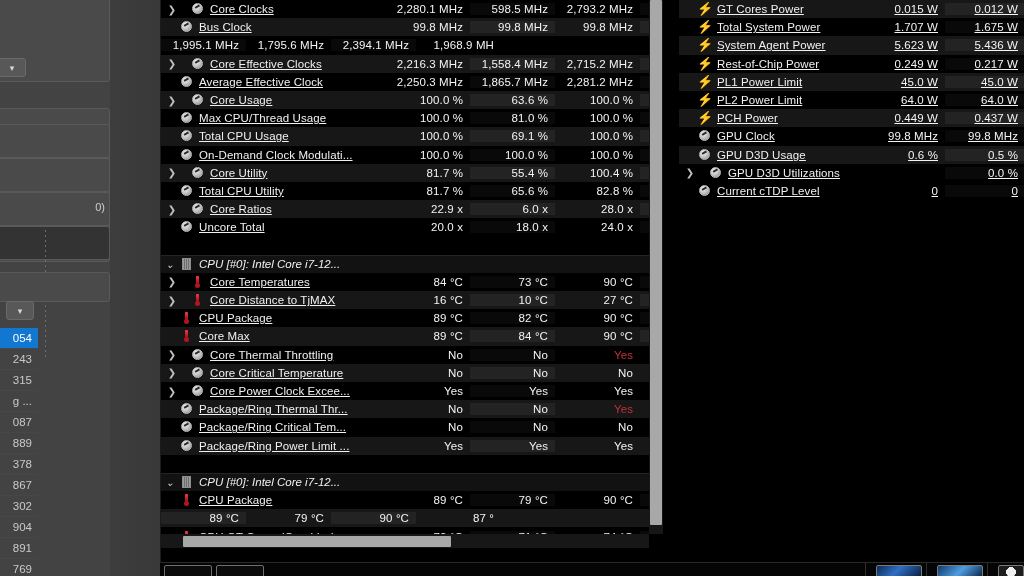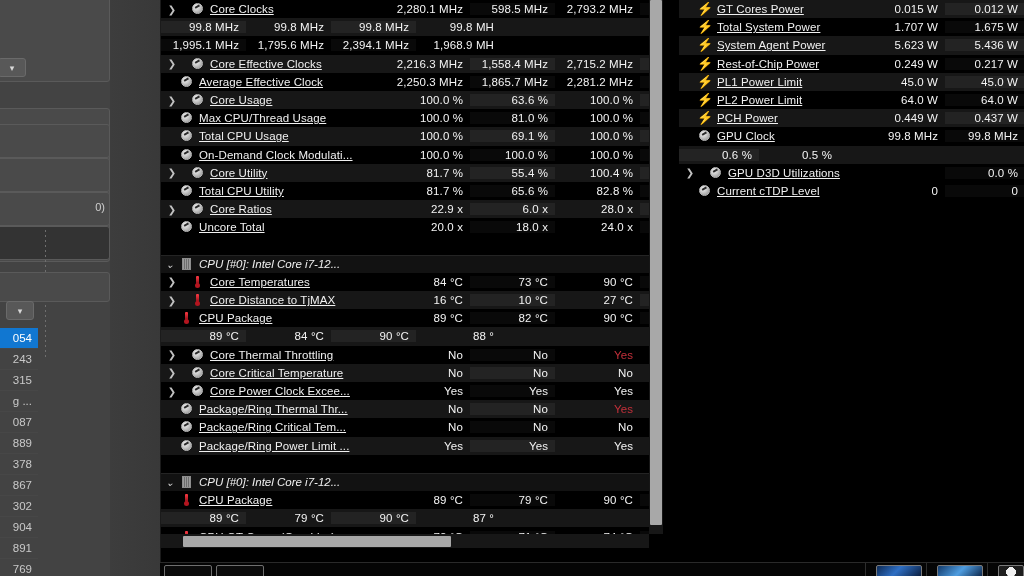--- a/index.html
+++ b/index.html
@@ -90,21 +90,21 @@
   .lbl .txt { color:#f1f1f1;text-decoration:underline; }
 
   .val {
     flex:0 0 85px; width:85px; text-align:right; padding-right:7px;
     color:#f4f4f4; white-space:nowrap; overflow:hidden;
   }
   .val.red { color:#c4303a; }
 
   
   #pane-right .lbl { width:186px; flex:0 0 186px; }
-  #pane-right .val { flex:0 0 80px; width:80px; }
+  #pane-right .val { flex:0 0 80px; width:80px;text-decoration:underline; }
 
   
   .row .val:nth-of-type(odd)  { background:rgba(255,255,255,0.035); }
   .row.alt .val:nth-of-type(odd) { background:rgba(255,255,255,0.055); }
   .exp {
     flex:0 0 14px; width:14px; color:#c2c2c2; font-size:10px;
     text-align:center; user-select:none;
   }
   .exp.none { color:transparent; }
   .childpad { flex:0 0 11px; width:11px; }
@@ -233,20 +233,25 @@
             <span class="childpad"></span>
             <span class="ic ic-gauge"></span>
             <span class="txt">Core Clocks</span>
           </div>
           <div class="val">2,280.1 MHz</div>
           <div class="val">598.5 MHz</div>
           <div class="val">2,793.2 MHz</div>
           <div class="val">2,216.3 MH</div>
         </div>
         <div class="row alt">
+          <div class="lbl">
+            <span class="exp none">&nbsp;</span>
+            <span class="ic ic-gauge"></span>
+            <span class="txt">Bus Clock</span>
+          </div>
           <div class="val">99.8 MHz</div>
           <div class="val">99.8 MHz</div>
           <div class="val">99.8 MHz</div>
           <div class="val">99.8 MH</div>
         </div>
         <div class="row norm">
           <div class="val">1,995.1 MHz</div>
           <div class="val">1,795.6 MHz</div>
           <div class="val">2,394.1 MHz</div>
           <div class="val">1,968.9 MH</div>
@@ -400,20 +405,25 @@
             <span class="exp none">&nbsp;</span>
             <span class="ic ic-therm"></span>
             <span class="txt">CPU Package</span>
           </div>
           <div class="val">89 °C</div>
           <div class="val">82 °C</div>
           <div class="val">90 °C</div>
           <div class="val">88 °</div>
         </div>
         <div class="row alt">
+          <div class="lbl">
+            <span class="exp none">&nbsp;</span>
+            <span class="ic ic-therm"></span>
+            <span class="txt">Core Max</span>
+          </div>
           <div class="val">89 °C</div>
           <div class="val">84 °C</div>
           <div class="val">90 °C</div>
           <div class="val">88 °</div>
         </div>
         <div class="row norm">
           <div class="lbl">
             <span class="exp">❯</span>
             <span class="childpad"></span>
             <span class="ic ic-gauge"></span>
@@ -588,20 +598,25 @@
         <div class="row norm">
           <div class="lbl">
             <span class="exp none">&nbsp;</span>
             <span class="ic ic-gauge"></span>
             <span class="txt">GPU Clock</span>
           </div>
           <div class="val">99.8 MHz</div>
           <div class="val">99.8 MHz</div>
         </div>
         <div class="row alt">
+          <div class="lbl">
+            <span class="exp none">&nbsp;</span>
+            <span class="ic ic-gauge"></span>
+            <span class="txt">GPU D3D Usage</span>
+          </div>
           <div class="val">0.6 %</div>
           <div class="val">0.5 %</div>
         </div>
         <div class="row norm">
           <div class="lbl">
             <span class="exp">❯</span>
             <span class="childpad"></span>
             <span class="ic ic-gauge"></span>
             <span class="txt">GPU D3D Utilizations</span>
           </div>

